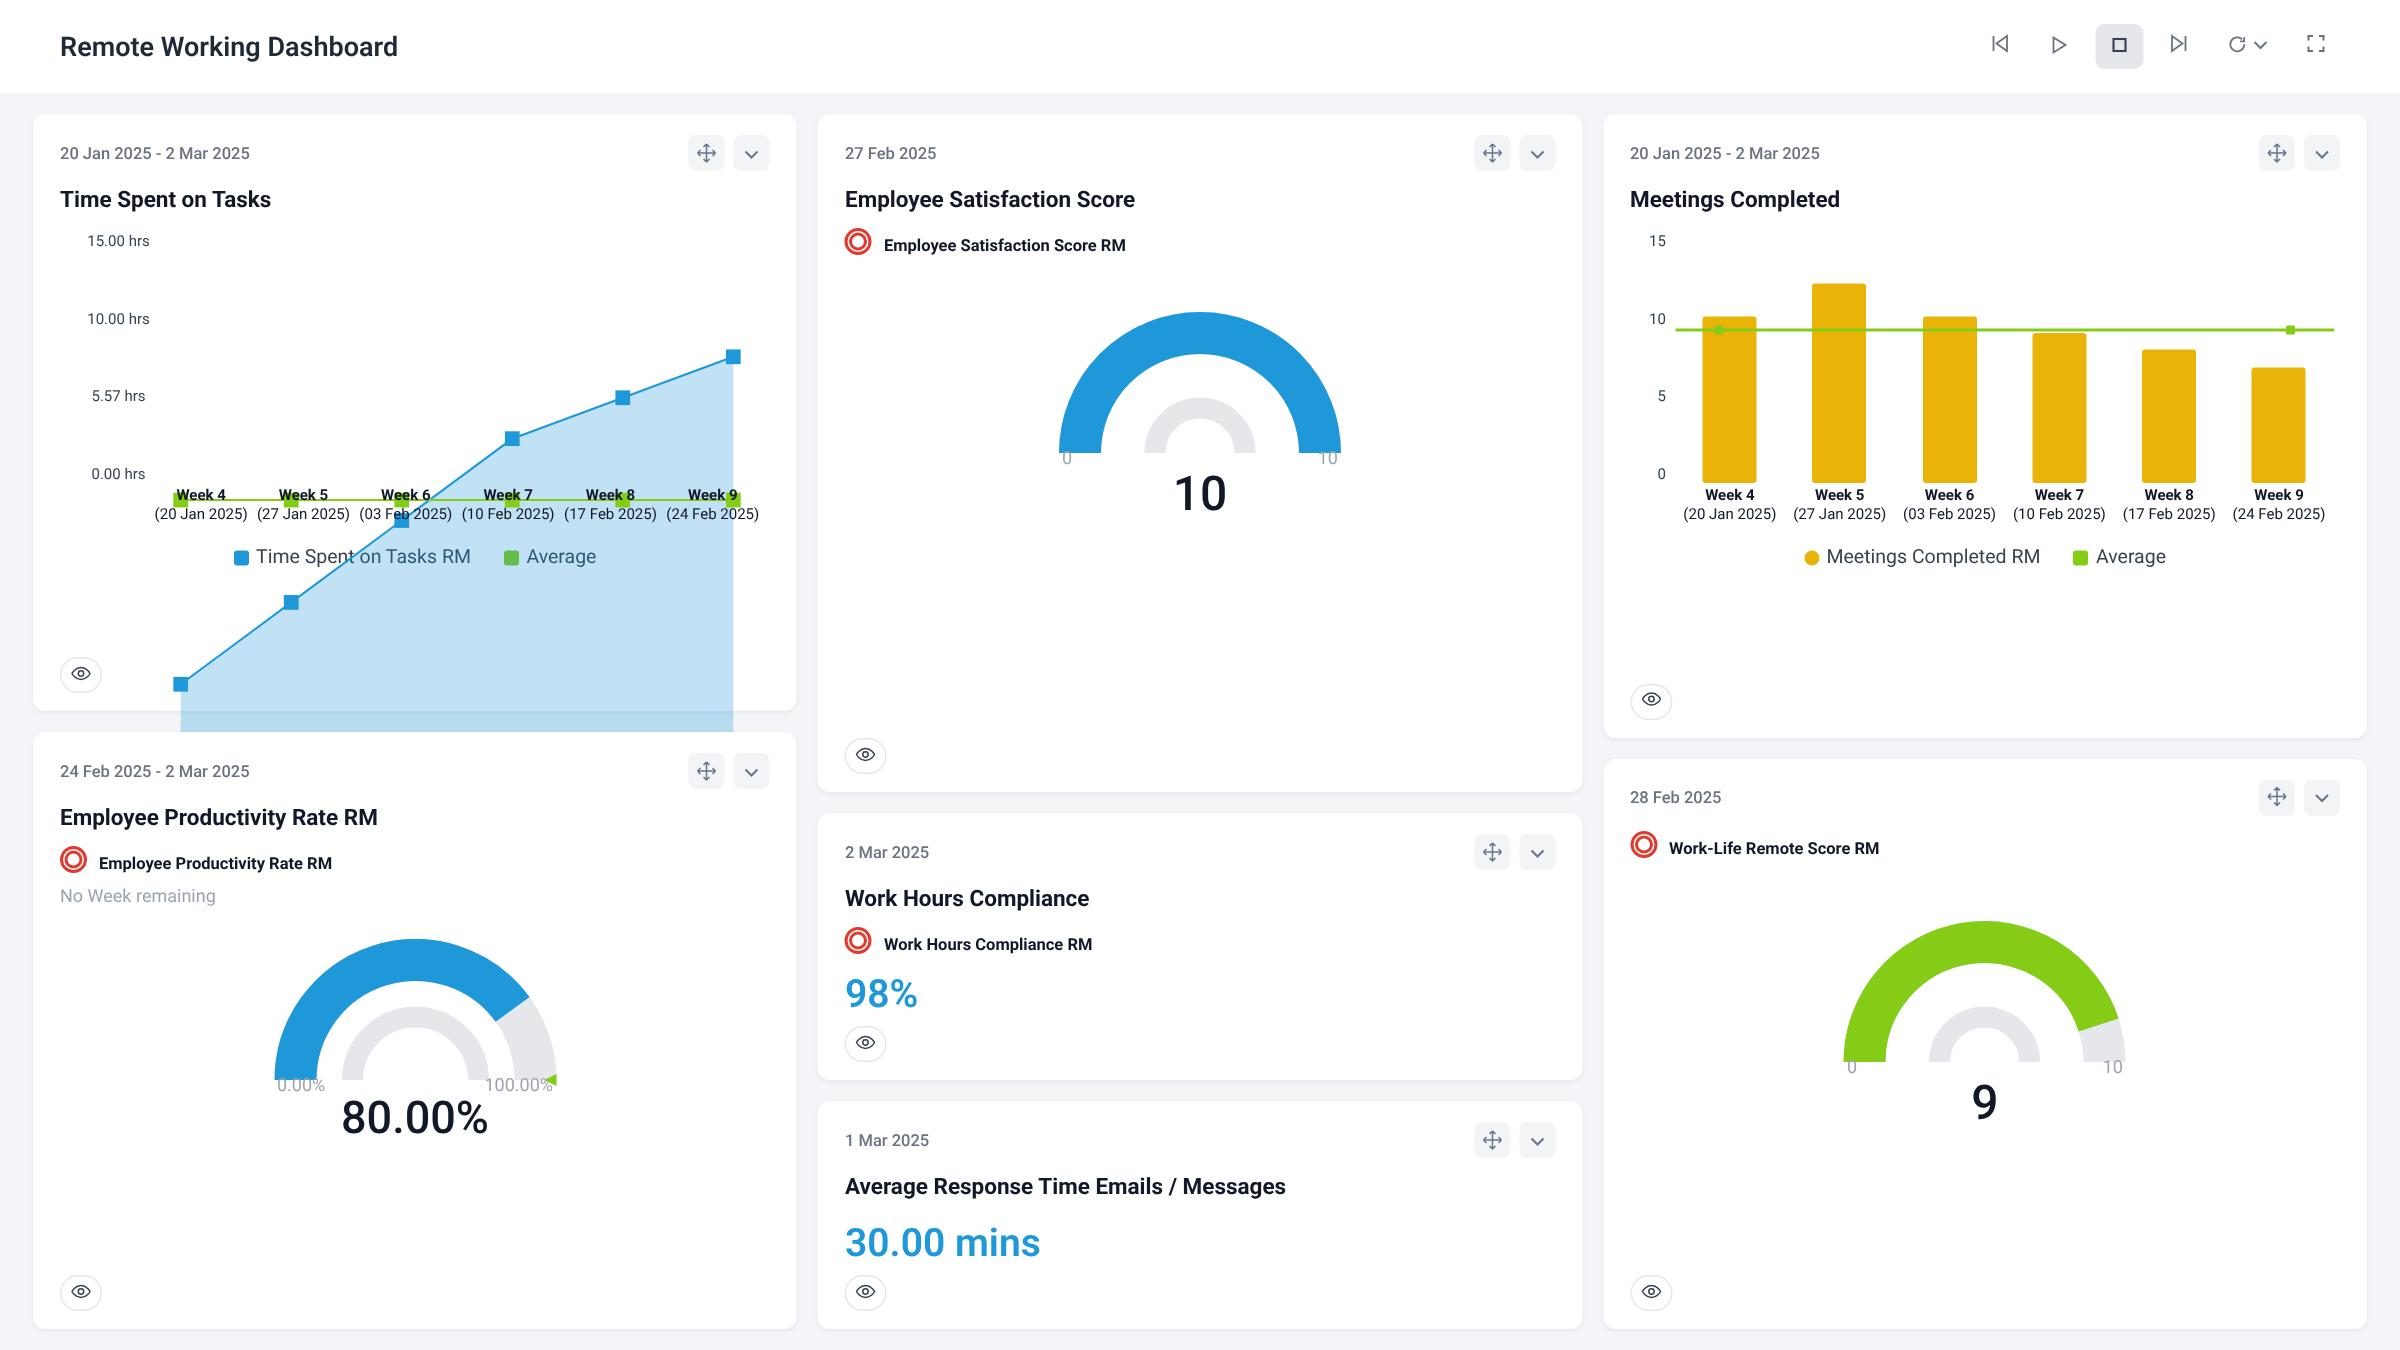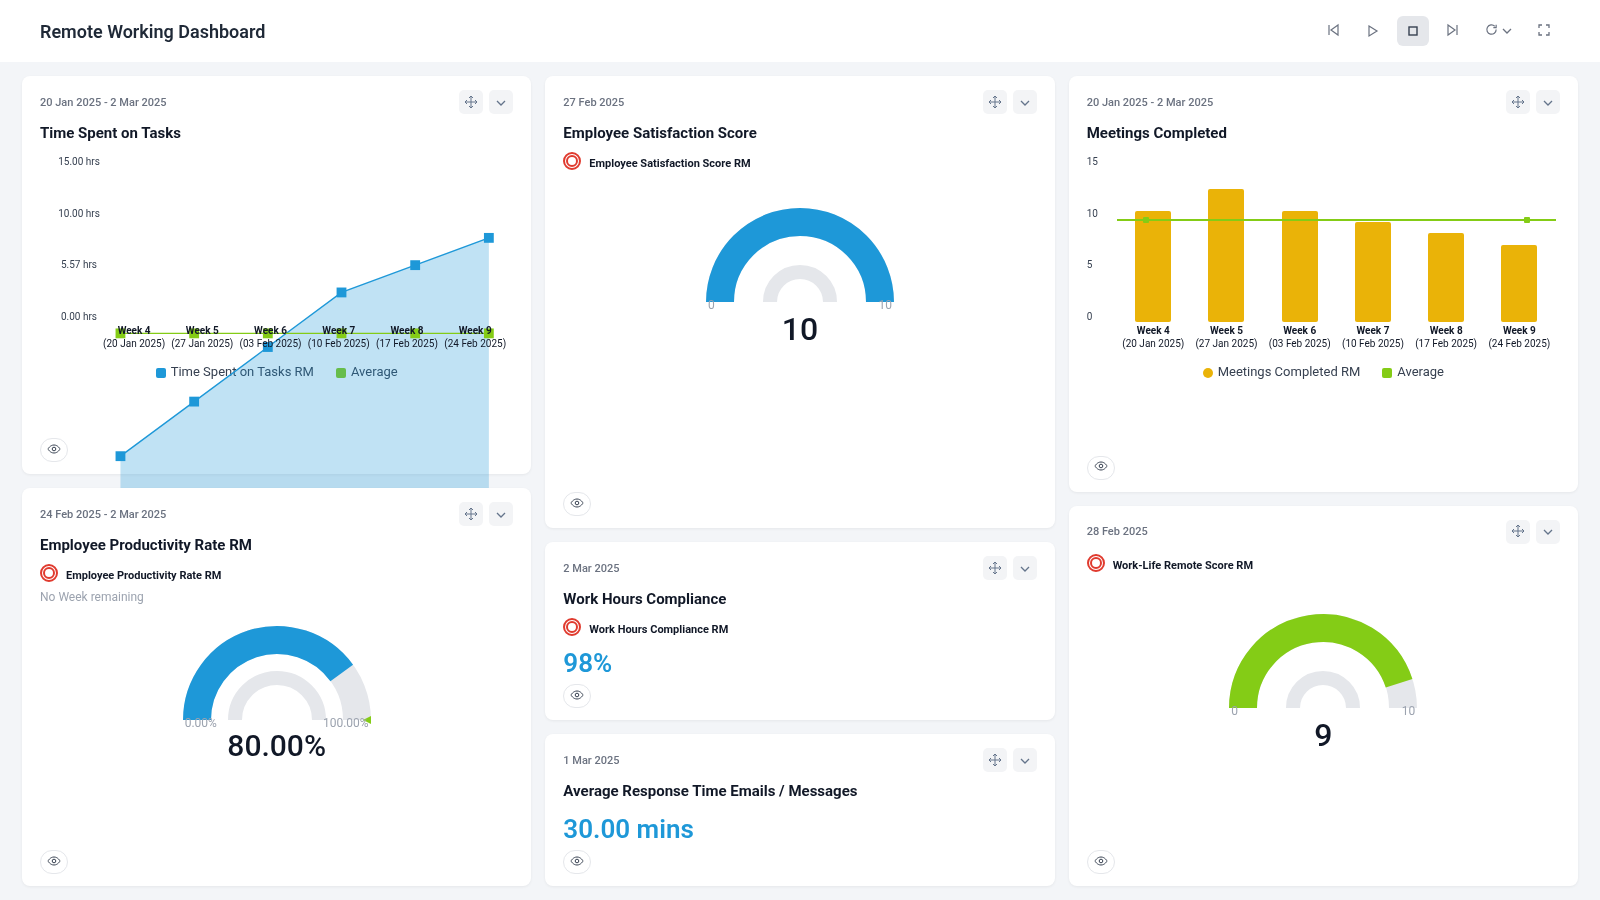--- a/index.html
+++ b/index.html
@@ -135,21 +135,21 @@
 .gauge-ends { width: 200px; display: flex; justify-content: space-between; font-size: 12px; color: #9ca3af; margin-top: -14px; padding: 0 8px; }
 .gauge-val { font-size: 30px; font-weight: 500; color: #111827; margin-top: -2px; }
 
 
 .barchart { position: relative; height: 200px; margin-top: 4px; }
 .bar-plot { position: absolute; left: 30px; right: 4px; top: 0; bottom: 34px;
   display: flex; align-items: flex-end; justify-content: space-around; }
 .bar { width: 36px; background: #eab308; border-radius: 2px; }
 .bar-y { position: absolute; left: 0; top: 0; bottom: 34px; width: 24px;
   display: flex; flex-direction: column; justify-content: space-between;
-  font-size: 10px; color: #374151; }
+  font-size: 10px; color: #374151; text-align: right; }
 .bar-x { position: absolute; left: 30px; right: 4px; bottom: 0; height: 32px;
   display: flex; justify-content: space-around; }
 .bar-avgline { position: absolute; left: 30px; right: 4px; height: 2px; background: #84cc16; }
 .bar-avgline::before, .bar-avgline::after { content: ""; position: absolute; width: 6px; height: 6px; background: #84cc16; border-radius: 1px; top: -2px; }
 .bar-avgline::before { left: 6%; } .bar-avgline::after { right: 6%; }
 
 svg { overflow: visible; }
 </style>
 </head>
 <body>

